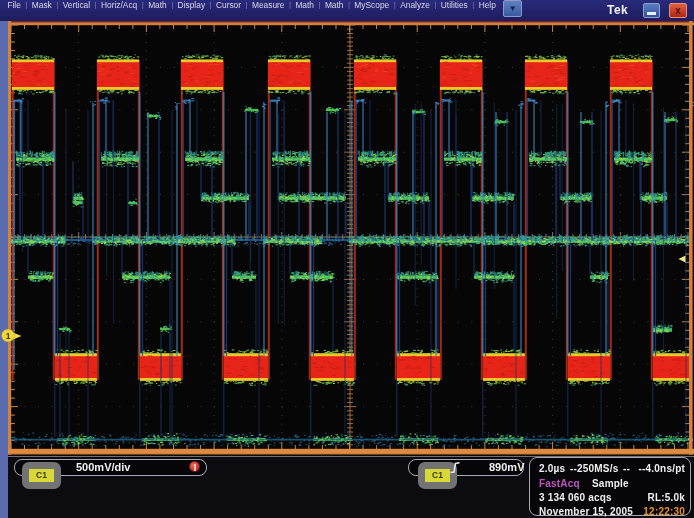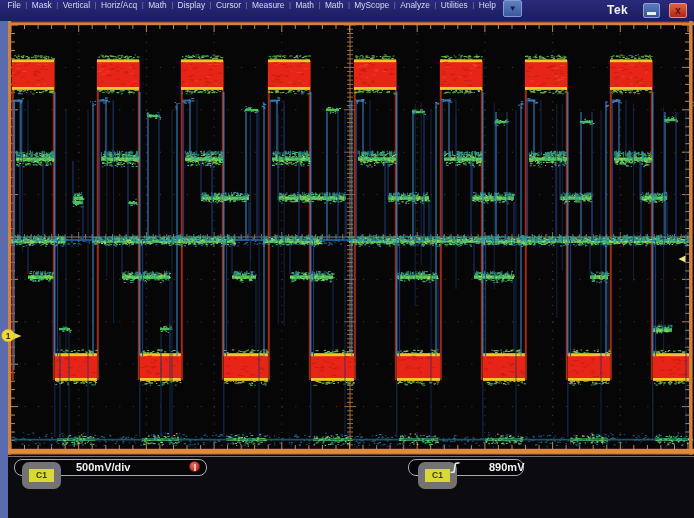--- a/index.html
+++ b/index.html
@@ -235,13 +235,25 @@
         <span style="position:absolute;left:4.2px;top:2px;width:2px;height:7px;background:#f0c0b0;"></span>
       </span>
  </div>
  <div class="box" style="left:400px;top:4px;width:116px;height:17px;">
    <span class="c1pill" style="position:absolute;left:9px;top:1.5px;">C1</span>
    <svg style="position:absolute;left:40px;top:1px;" width="12" height="13" viewBox="0 0 12 13">
         <path d="M1.5 11.5 L5 11 L6.5 2.5 L10.5 1.8" stroke="#e8e8e8" stroke-width="1.6" fill="none"></path>
       </svg>
    <span class="wtxt" style="position:absolute;left:56px;top:0.5px;">890mV</span>
  </div>
+ <div class="box" id="infobox" style="left:521px;top:2px;width:162px;height:59px;">
+   <div style="left:9px;top:5px;">2.0µs</div>
+   <div style="left:40px;top:5px;">--250MS/s</div>
+   <div style="left:93px;top:5px;">--</div>
+   <div style="right:5px;top:5px;">--4.0ns/pt</div>
+   <div style="left:9px;top:19.5px;color:#c153c1;">FastAcq</div>
+   <div style="left:62px;top:19.5px;">Sample</div>
+   <div style="left:9px;top:33.5px;">3 134 060 acqs</div>
+   <div style="right:5px;top:33.5px;">RL:5.0k</div>
+   <div style="left:9px;top:47.5px;">November 15, 2005</div>
+   <div style="right:5px;top:47.5px;color:#e8922a;">12:22:30</div>
+ </div>
 </div>
 
 </body></html>

